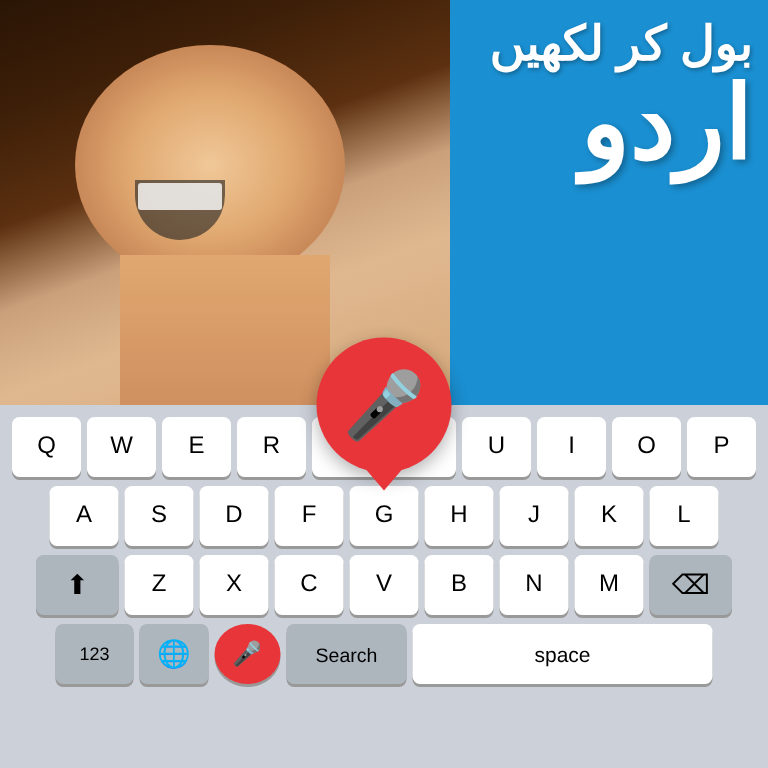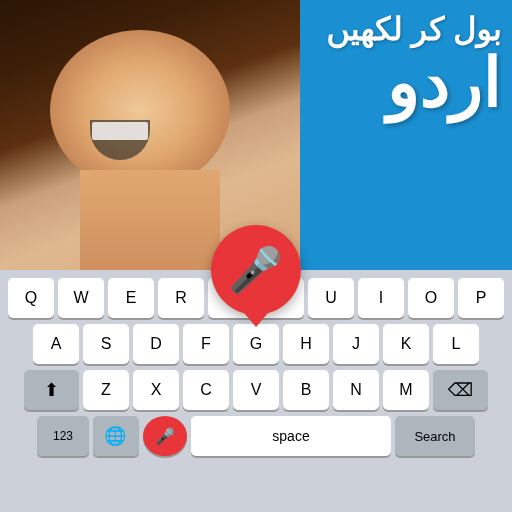--- a/index.html
+++ b/index.html
@@ -264,17 +264,17 @@
     <div class="key">M</div>
     <div class="key key-delete">
       <span class="delete-icon">⌫</span>
     </div>
   </div>
 
   <div class="key-row">
     <div class="key key-123">123</div>
     <div class="key key-globe">🌐</div>
     <div class="key" style="background:#e8353a;color:#fff;border-radius:50%;max-width:44px;min-width:44px;">🎤</div>
+    <div class="key key-search">Search</div>
     <div class="key key-space">space</div>
-    <div class="key key-search">Search</div>
   </div>
 
 </div>
 
 </body></html>

